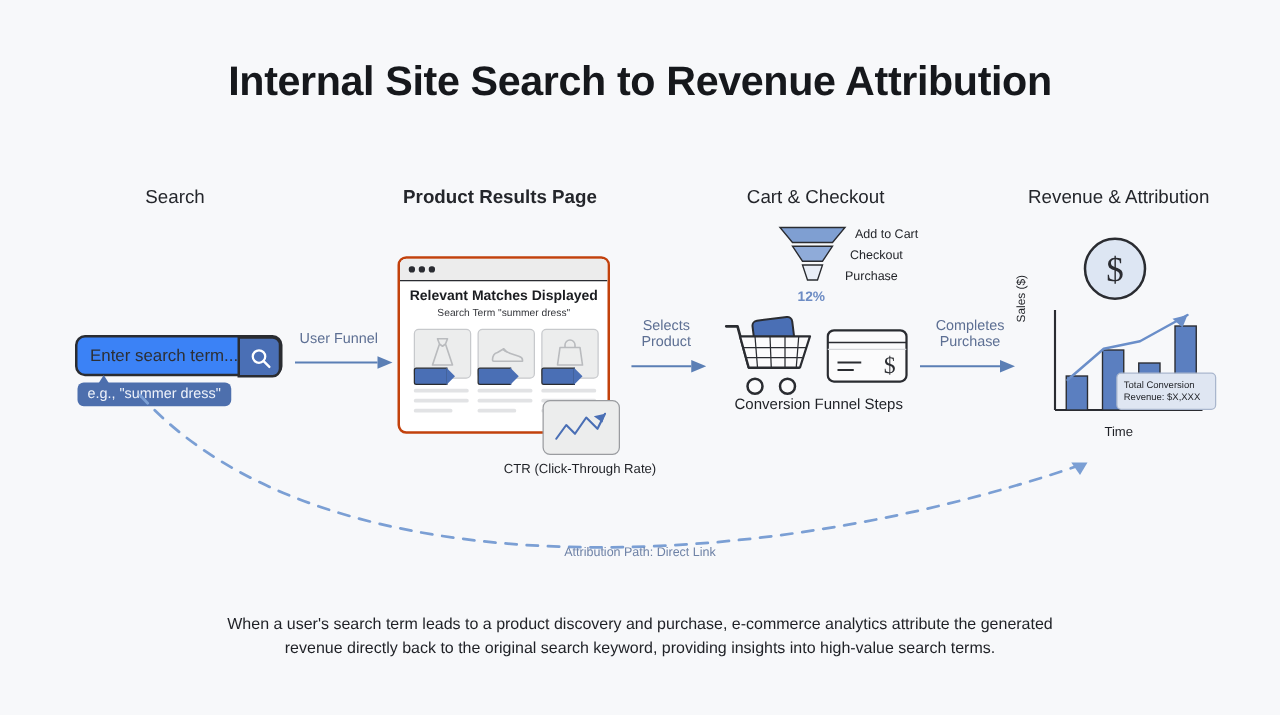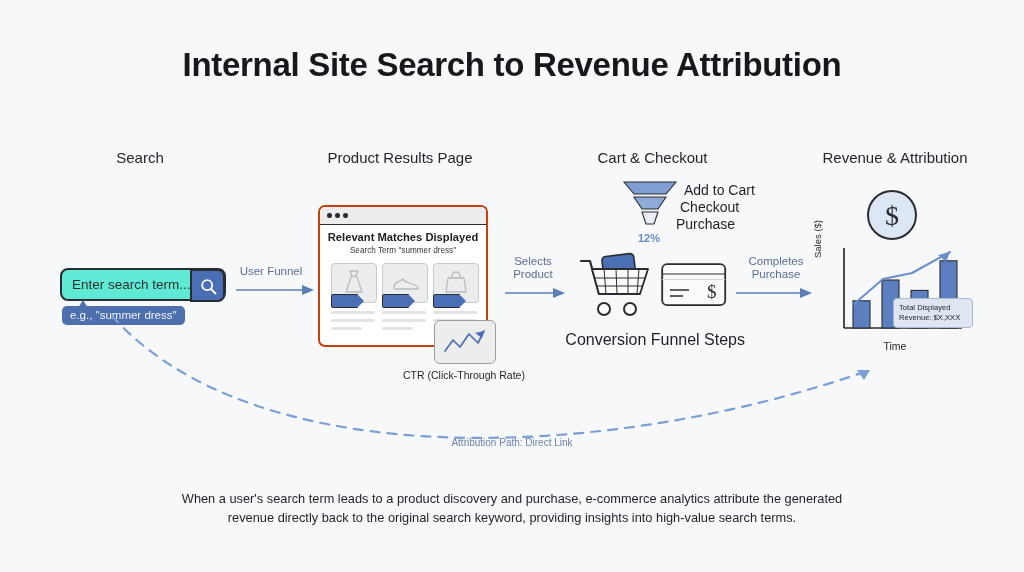--- a/index.html
+++ b/index.html
@@ -20,28 +20,28 @@
     color:#16181c;
   }
 
   
   .col-head{
     position:absolute;top:149px;
     font-size:15px;font-weight:400;color:#24262b;
     text-align:center;white-space:nowrap;
   }
   #head-search{left:60px;width:160px;}
-  #head-results{left:300px;width:200px;}
+  #head-results{left:300px;width:200px;font-weight:bold;}
   #head-cart{left:565px;width:175px;}
   #head-revenue{left:800px;width:190px;}
 
   
   #searchbox{
     position:absolute;left:60px;top:268px;width:166px;height:33px;
-    border:2px solid #2a2c31;border-radius:8px;background:#5eead4;
+    border:2px solid #2a2c31;border-radius:8px;background:#3b82f6;
     box-sizing:border-box;
     text-align:center;
   }
   #search-input-text{
     position:absolute;left:10px;top:7px;font-size:13.5px;color:#2d2f34;
     white-space:nowrap;
   }
   #search-btn{
     position:absolute;right:-1px;top:-1px;width:35px;height:33px;
     background:#4a6fb5;border-radius:0 7px 7px 0;
@@ -116,27 +116,27 @@
     position:absolute;left:434px;top:320px;width:60px;height:42px;
     background:#eceded;border:1.4px solid #9a9ca0;border-radius:6px;
   }
   #ctr-label{
     position:absolute;left:389px;top:369px;width:150px;text-align:center;
     font-size:10.5px;color:#1f2126;
   }
 
   
   #funnel{position:absolute;left:622px;top:180px;}
-  .f-lbl{position:absolute;font-size:14px;color:#1f2126;white-space:nowrap;}
+  .f-lbl{position:absolute;font-size:10px;color:#1f2126;white-space:nowrap;}
   #f1{left:62px;top:2px;} #f2{left:58px;top:19px;} #f3{left:54px;top:36px;}
   #f-pct{position:absolute;left:16px;top:52px;font-size:11px;color:#6d8cc4;font-weight:700;}
 
   #funnel-caption{
-    position:absolute;left:565px;top:331px;width:180px;text-align:right;
-    font-size:16px;color:#1f2126;
+    position:absolute;left:565px;top:316px;width:180px;text-align:center;
+    font-size:12px;color:#1f2126;
   }
 
   
   #chart{position:absolute;left:838px;top:246px;}
   #ylabel{
     position:absolute;left:812px;top:258px;
     font-size:9.5px;color:#1f2126;
     transform:rotate(-90deg);transform-origin:left top;
     white-space:nowrap;
   }
@@ -317,21 +317,21 @@
     <rect x="15" y="54.8" width="17" height="27.2" fill="#5b7fc0" stroke="#2a2c31" stroke-width="1.1"></rect>
     <rect x="44" y="34.0" width="17" height="48.0" fill="#5b7fc0" stroke="#2a2c31" stroke-width="1.1"></rect>
     <rect x="73" y="44.4" width="17" height="37.6" fill="#5b7fc0" stroke="#2a2c31" stroke-width="1.1"></rect>
     <rect x="102" y="14.8" width="17" height="67.2" fill="#5b7fc0" stroke="#2a2c31" stroke-width="1.1"></rect>
 
     <polyline points="16,58 45,33 74,27 112,6" fill="none" stroke="#6a8ec9" stroke-width="2" stroke-linejoin="round" stroke-linecap="round"></polyline>
     <polygon points="112,6 100,9 108,16" fill="#6a8ec9"></polygon>
   </svg>
 
   <div id="tooltip">
-    <div>Total Displayed</div>
+    <div>Total Conversion</div>
     <div>Revenue: $X,XXX</div>
   </div>
 
   <div id="xlabel">Time</div>
 
   <svg style="position:absolute;left:100px;top:310px;" width="800" height="140">
     <path d="M12 6 C 160 170, 520 148, 770 60" fill="none" stroke="#7b9fd4" stroke-width="2.2" stroke-dasharray="9 8" stroke-linecap="round"></path>
     <polygon points="770,60 757,60 764,70" fill="#7b9fd4"></polygon>
   </svg>
   <div id="attrib-label">Attribution Path: Direct Link</div>

